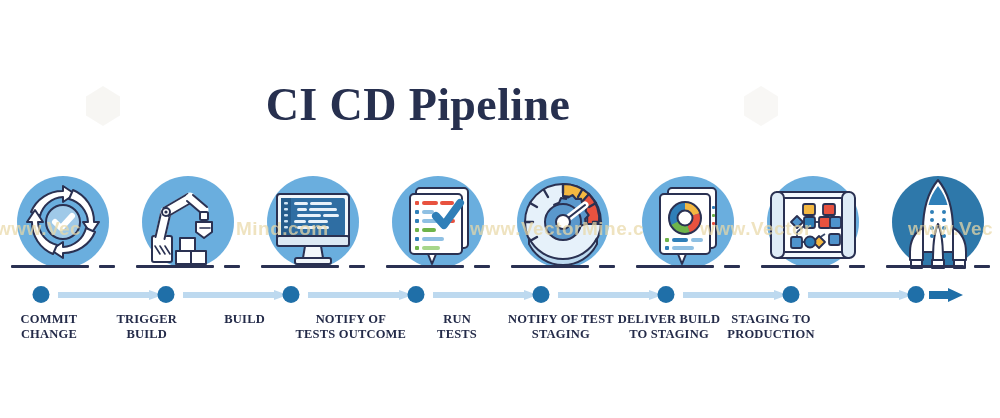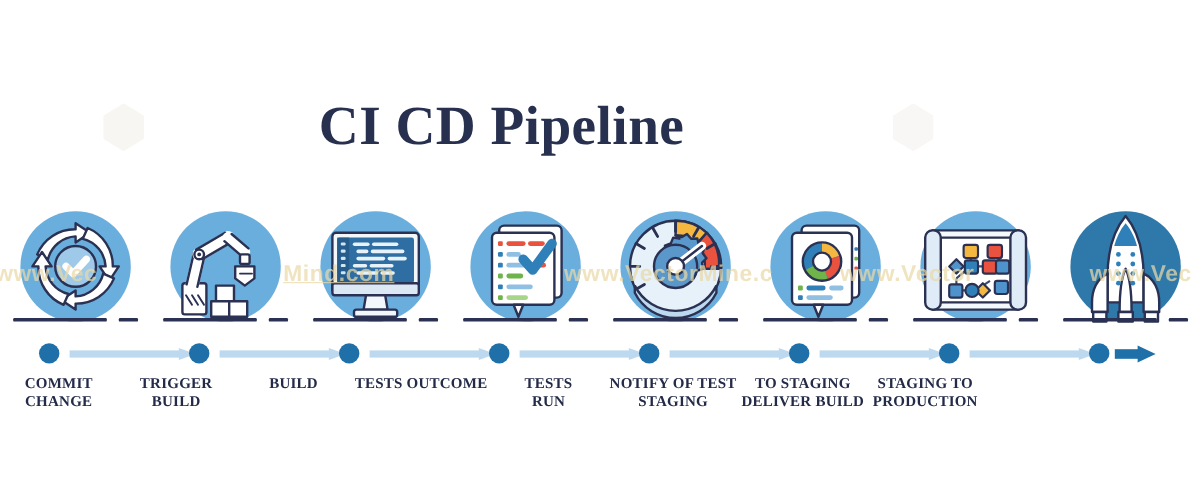--- a/index.html
+++ b/index.html
@@ -22,21 +22,21 @@
   .wm{
     position:absolute;
     font-family:"Liberation Sans", sans-serif;
     font-weight:700;
     color:#e9d9a8;
     opacity:.72;
     white-space:nowrap;
     letter-spacing:.5px;
   }
   .wm-a{ left:-4px;  top:218px; font-size:19px; }
-  .wm-b{ left:236px; top:218px; font-size:19px;text-decoration:underline; }
+  .wm-b{ left:236px; top:218px; font-size:19px; }
   .wm-c{ left:470px; top:218px; font-size:19px; }
   .wm-d{ left:700px; top:218px; font-size:19px; }
   .wm-e{ left:908px; top:218px; font-size:19px; }
   .wm-logo{
     position:absolute; left:86px; top:86px;
     width:34px; height:40px;
     background:#f0eee9; opacity:.55;
     clip-path:polygon(50% 0,100% 26%,100% 74%,50% 100%,0 74%,0 26%);
   }
   .wm-logo2{
@@ -519,31 +519,32 @@
     <div>CHANGE</div>
   </div>
   <div class="label-cell">
     <div>TRIGGER</div>
     <div>BUILD</div>
   </div>
   <div class="label-cell">
     <div>BUILD</div>
   </div>
   <div class="label-cell">
+    <div>NOTIFY OF</div>
     <div>TESTS OUTCOME</div>
   </div>
   <div class="label-cell">
+    <div>RUN</div>
     <div>TESTS</div>
-    <div>RUN</div>
   </div>
   <div class="label-cell">
     <div>NOTIFY OF TEST</div>
     <div>STAGING</div>
   </div>
   <div class="label-cell">
+    <div>DELIVER BUILD</div>
     <div>TO STAGING</div>
-    <div>DELIVER BUILD</div>
   </div>
   <div class="label-cell">
     <div>STAGING TO</div>
     <div>PRODUCTION</div>
   </div>
 </div>
 
 </body></html>

